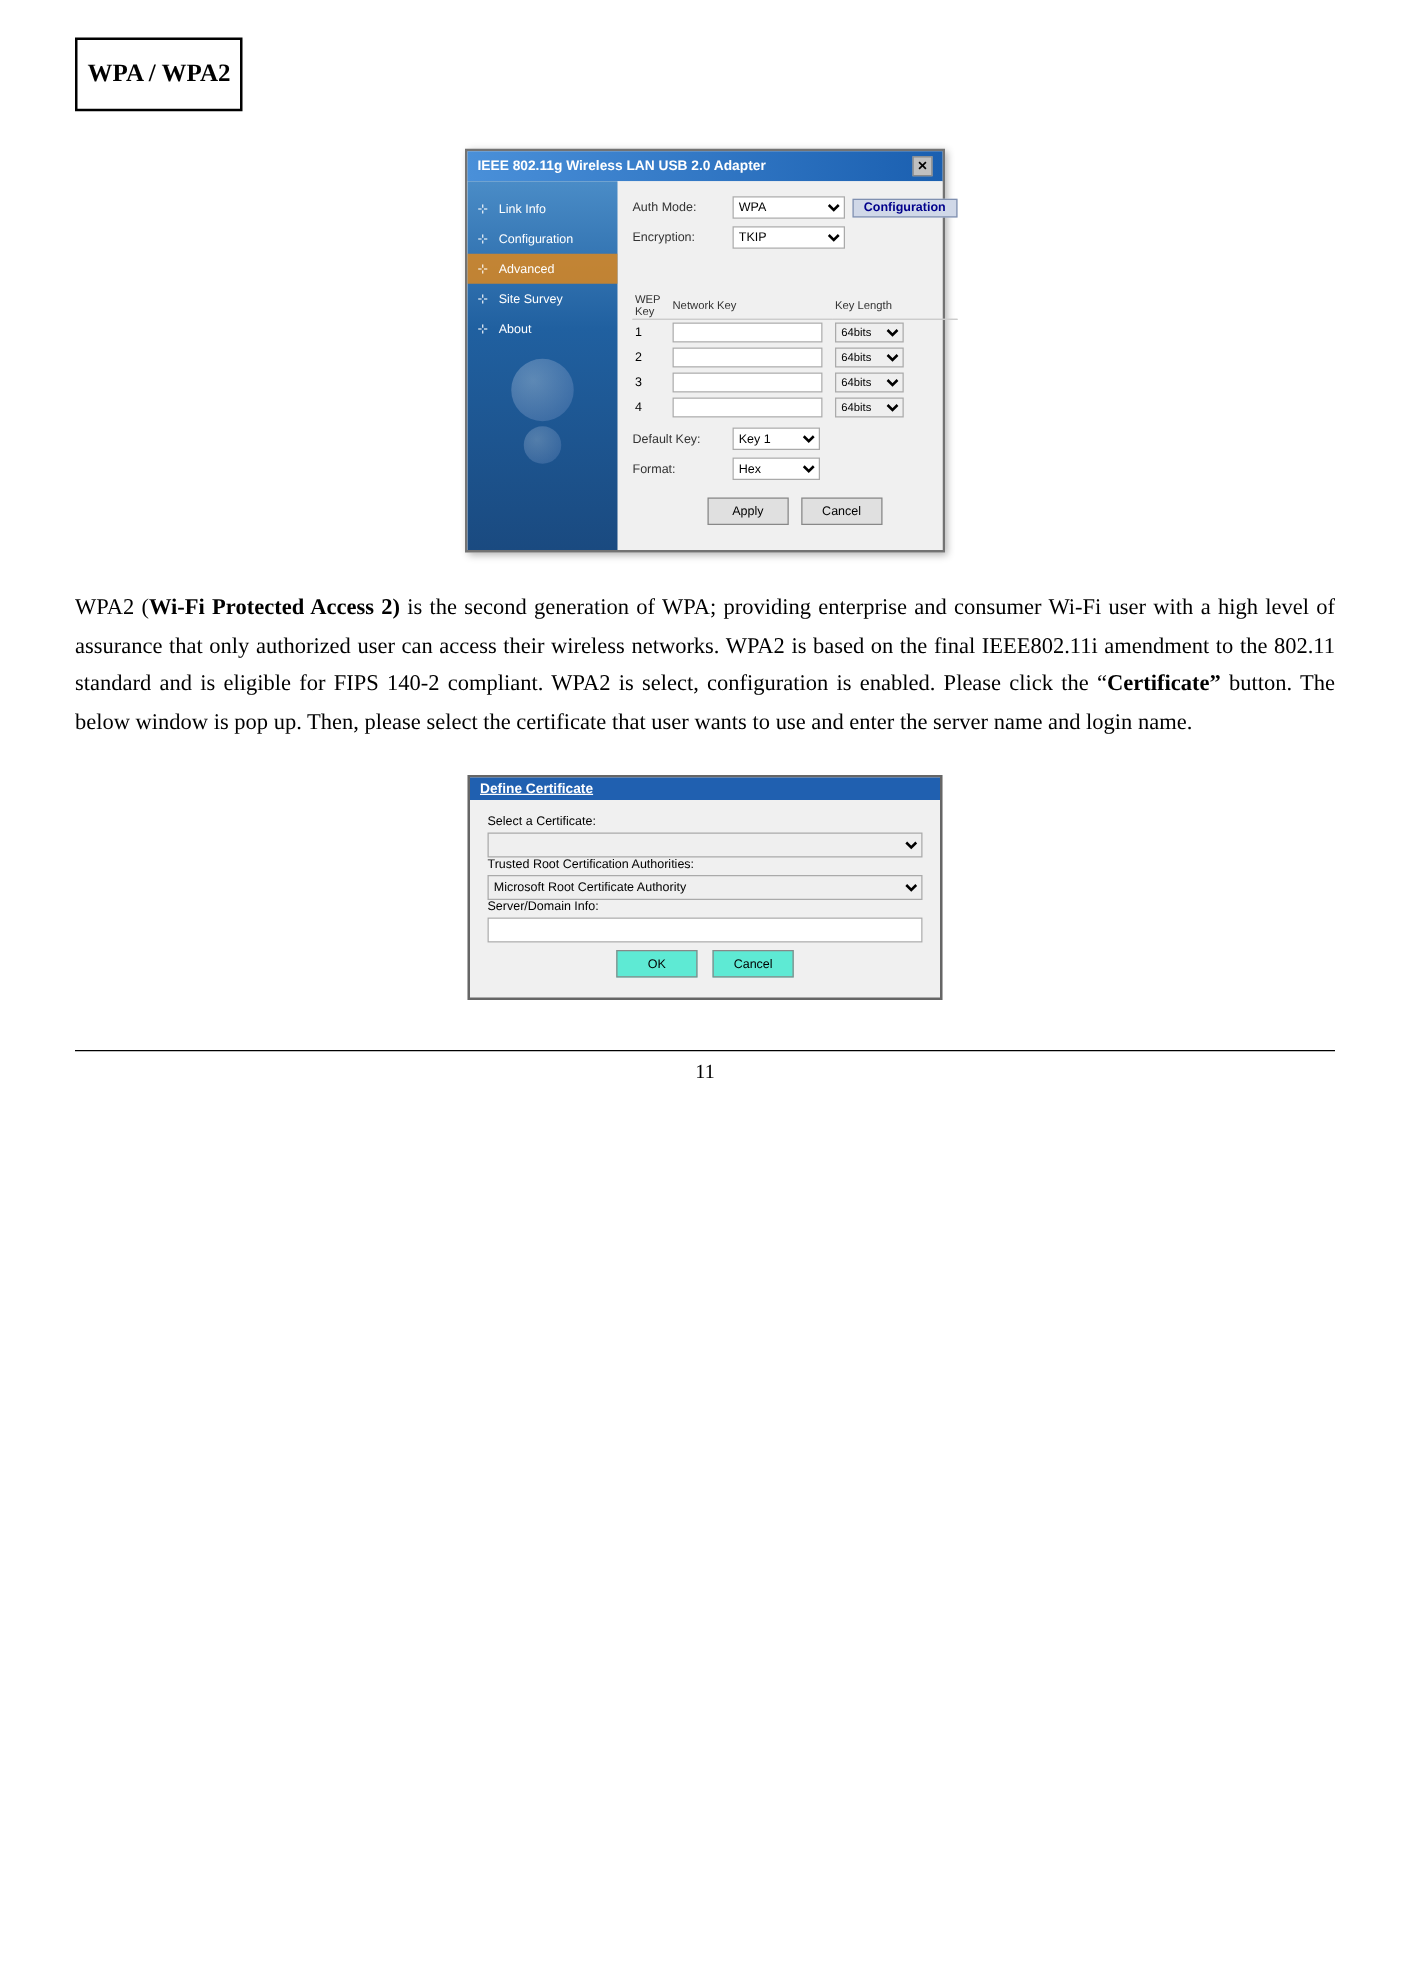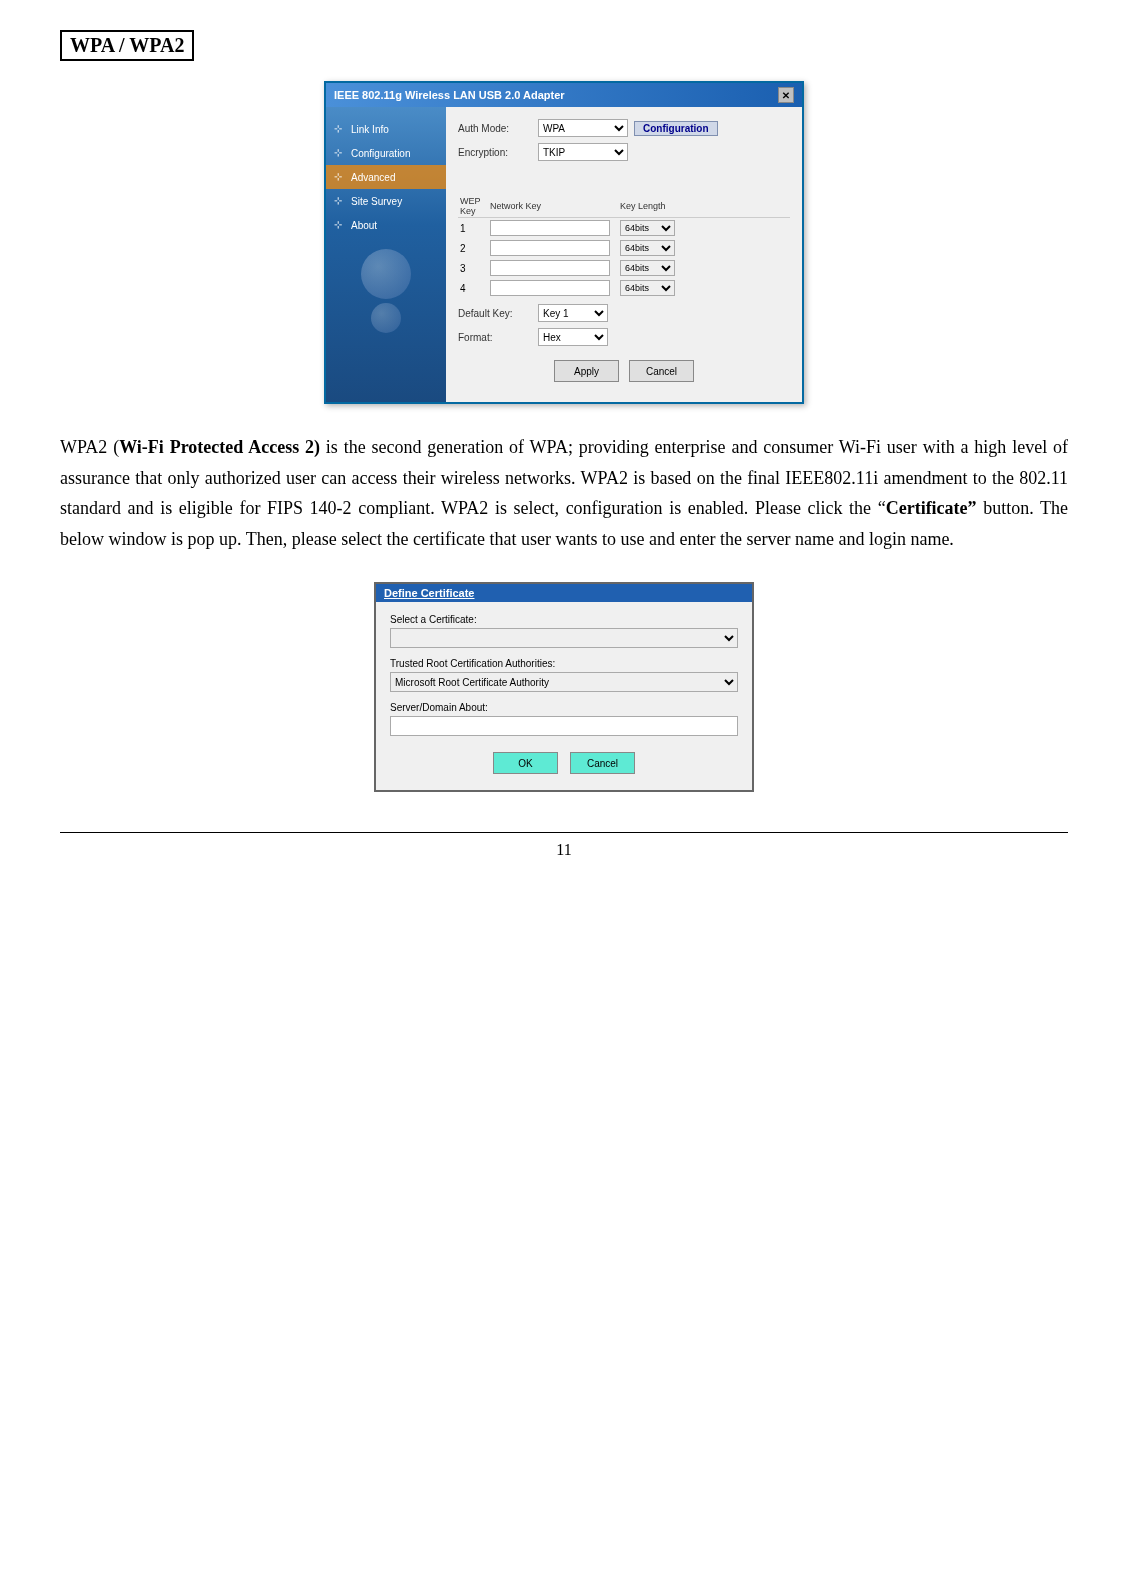--- a/index.html
+++ b/index.html
@@ -11,34 +11,34 @@
       font-size: 18px;
       color: #000000;
       padding: 30px 60px 60px 60px;
     }
 
     .page-title {
       font-size: 20px;
       font-weight: bold;
       border: 2px solid #000;
       display: inline-block;
-      padding: 2px 8px;
-      margin-bottom: 20px;
+      padding: 16px 8px;
+      margin-bottom: 30px;
     }
 
     .screenshot-container {
       display: flex;
       justify-content: center;
       margin-bottom: 28px;
     }
 
     
     .dialog-window {
-      width: 480px;
-      border: 2px solid #0369a1;
+      width: 384px;
+      border: 2px solid #737373;
       background: #f0f0f0;
       box-shadow: 2px 2px 6px rgba(0,0,0,0.3);
       font-family: Arial, sans-serif;
       font-size: 11px;
       color: #000;
     }
 
     .dialog-titlebar {
       background: linear-gradient(to right, #4a90d9, #1a5fb0);
       color: white;
@@ -211,21 +211,20 @@
       font-size: 11px;
       font-weight: bold;
       text-decoration: underline;
     }
 
     .cert-body {
       padding: 12px 14px;
     }
 
     .cert-field-group {
-      margin-bottom: 10px;
     }
 
     .cert-field-label {
       font-size: 10px;
       margin-bottom: 3px;
       color: #000;
     }
 
     .cert-input {
       width: 100%;
@@ -428,21 +427,21 @@
       </div>
 
       <div class="cert-field-group">
         <div class="cert-field-label">Trusted Root Certification Authorities:</div>
         <select class="cert-select">
           <option>Microsoft Root Certificate Authority</option>
         </select>
       </div>
 
       <div class="cert-field-group">
-        <div class="cert-field-label">Server/Domain About:</div>
+        <div class="cert-field-label">Server/Domain Info:</div>
         <input type="text" class="cert-input" value="" style="">
       </div>
 
 
       <div class="cert-buttons">
         <button class="btn-ok">OK</button>
         <button class="btn-cancel2">Cancel</button>
       </div>
     </div>
   </div>

